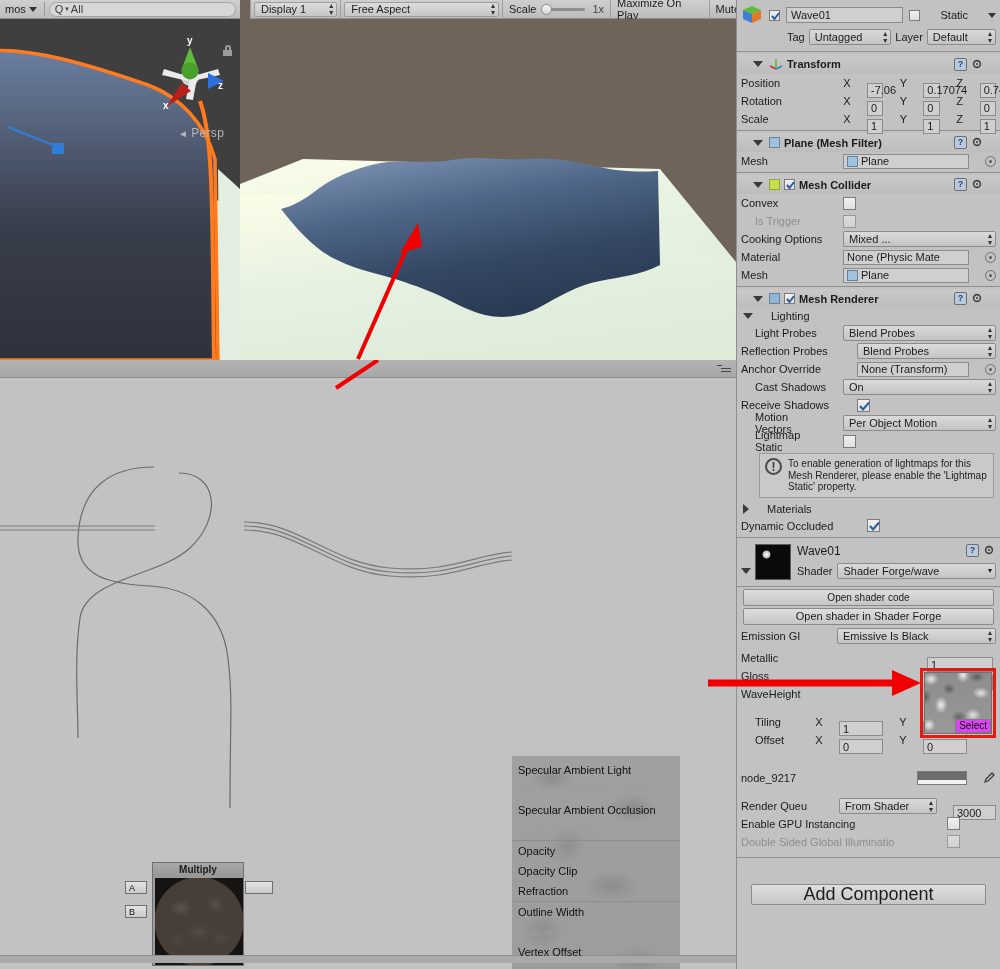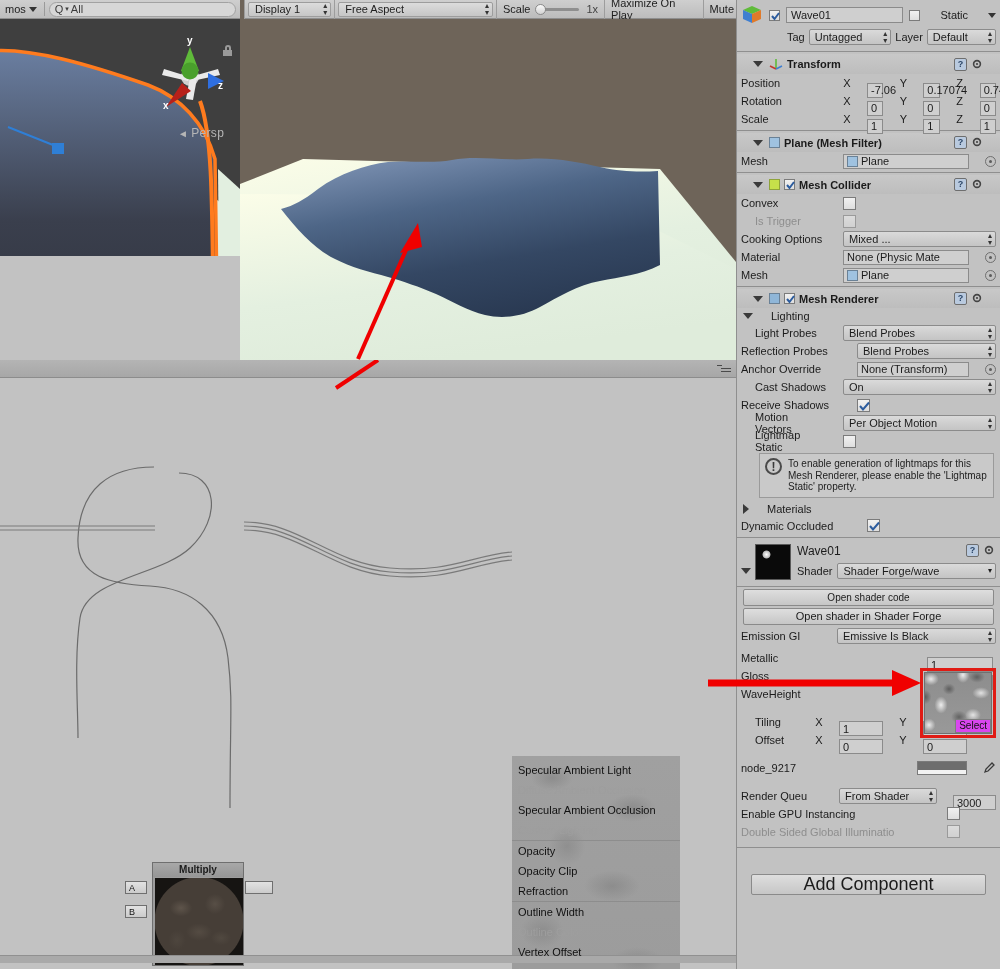--- a/index.html
+++ b/index.html
@@ -8,21 +8,21 @@
     font-family: "Liberation Sans", sans-serif;
     font-size: 11px;
     background: #c2c2c2;
     overflow: hidden;
     -webkit-font-smoothing: none;
   }
   .root { position: relative; width: 1000px; height: 969px; }
 
   
   #scene-view {
-    position: absolute; left: 0; top: 0; width: 240px; height: 256px;
+    position: absolute; left: 0; top: 0; width: 240px; height: 376px;
     background: #393939; overflow: hidden;
   }
   #scene-toolbar {
     position: absolute; left: 0; top: 0; width: 240px; height: 19px;
     background: linear-gradient(#cfcfcf,#bdbdbd);
     border-bottom: 1px solid #8e8e8e;
     display: flex; align-items: center; gap: 4px; padding-left: 2px;
   }
   .gizmos-btn {
     font-size: 11px; color: #1d1d1d; display:flex; align-items:center; gap:3px;
@@ -53,21 +53,21 @@
     font-size: 12px; letter-spacing: .3px; margin-left: 26px;
   }
   #gizmo-axes { position:absolute; left: 150px; top: 14px; width: 78px; height: 80px; }
 
   
   #game-view {
     position: absolute; left: 240px; top: 0; width: 496px; height: 360px;
     background: #6e6459; overflow: hidden;
   }
   #game-toolbar {
-    position: absolute; left: 4px; top: 0; width: 496px; height: 19px;
+    position: absolute; left: 10px; top: 0; width: 496px; height: 19px;
     background: linear-gradient(#cfcfcf,#bcbcbc);
     border-bottom: 1px solid #8e8e8e;
     display: flex; align-items: center; font-size: 11px; color: #1d1d1d;
   }
   .gt-dd {
     height: 15px; border: 1px solid #9d9d9d; background: linear-gradient(#dcdcdc,#c6c6c6);
     border-radius: 2px; display:flex; align-items:center; justify-content: space-between;
     padding: 0 3px 0 6px; margin: 0 3px;
   }
   .stepper { font-size: 8px; line-height: 7px; color:#333; text-align:center; }
@@ -784,21 +784,21 @@
       <span class="axis-lbl">Y</span>
       <span class="num-field" style="flex:none;width:44px">1</span>
     </div>
     <div class="prop-row">
       <span class="prop-label ind" style="width:58px">Offset</span>
       <span class="axis-lbl">X</span>
       <span class="num-field" style="flex:none;width:44px">0</span>
       <span class="axis-lbl">Y</span>
       <span class="num-field" style="flex:none;width:44px">0</span>
     </div>
-    <div class="prop-row" style="margin-top:10px">
+    <div class="prop-row" style="margin-top:20px">
       <span class="prop-label" style="width:160px">node_9217</span>
       <span class="color-field" style="max-width:64px"></span>
       <span class="eyedrop">
         <svg viewBox="0 0 13 13" width="13" height="13">
             <path d="M2 11 L5 10 L11 4 L9 2 L3 8 Z" fill="none" stroke="#3a3a3a" stroke-width="1.3"></path>
           </svg>
       </span>
     </div>
     <div class="prop-row" style="margin-top:10px">
       <span class="prop-label" style="width:82px">Render Queu</span>

